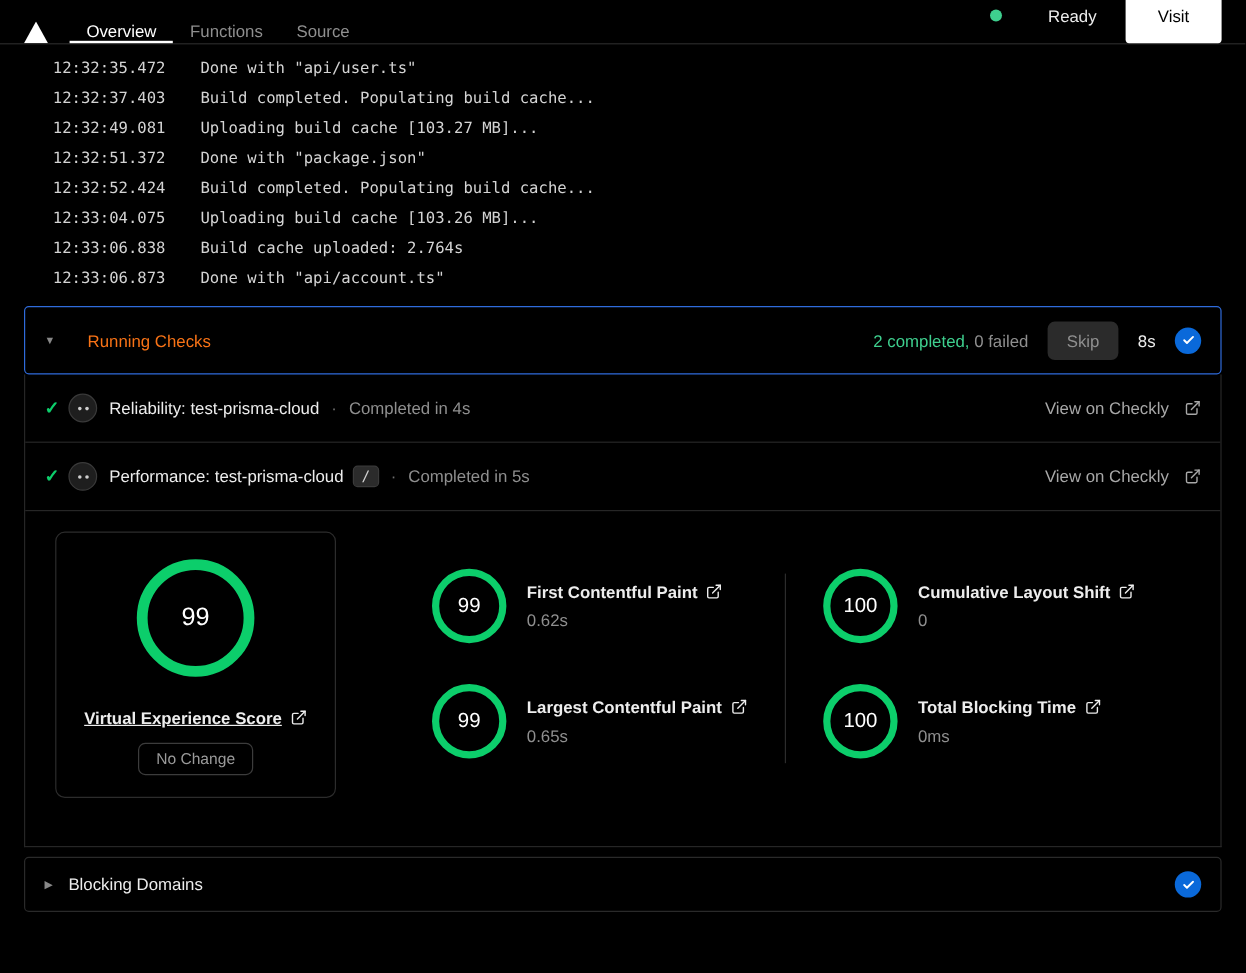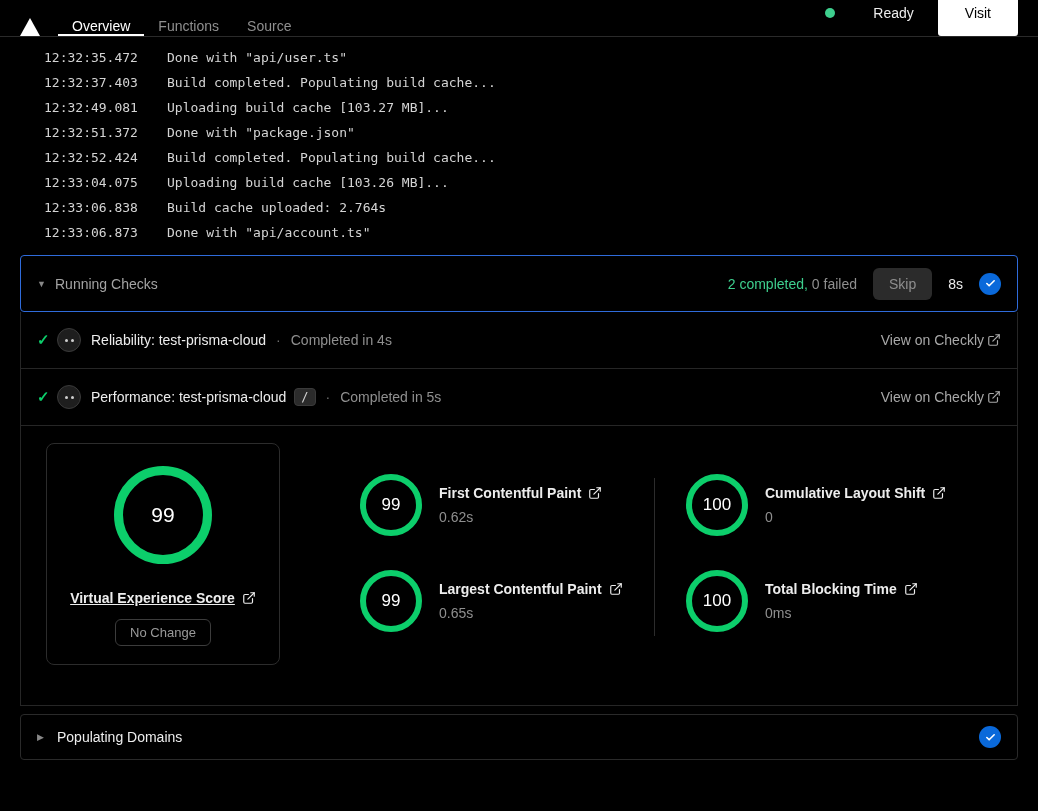--- a/index.html
+++ b/index.html
@@ -41,21 +41,21 @@
   .log-row { display:flex; line-height:25px; white-space:pre; }
   .log-time { width:123px; flex:none; }
 
   
   .rc-box {
     margin:10px 20px 0; height:57px;
     border:1px solid #2f6bdb; border-radius:4px;
     display:flex; align-items:center; padding:0 16px; background:#000;
   }
   .caret { color:#888; font-size:9px; width:12px; display:inline-block; }
-  .rc-title { margin-left:6px; color:#a3a3a3; font-size:14px; }
+  .rc-title { margin-left:24px; color:#f97316; font-size:14px; }
   .rc-right { margin-left:auto; display:flex; align-items:center; gap:16px; }
   .rc-completed { color:#3ecf8e;margin-left:36px; }
   .rc-failed { color:#8f8f8f; }
   .rc-counts { font-size:14px; }
   .skip-btn {
     background:#2b2b2b; color:#8f8f8f; border:none; border-radius:6px;
     padding:8px 16px; font-size:14px; font-family:"Liberation Sans",sans-serif;
     cursor:pointer;
   }
   .rc-duration { color:#ededed; font-size:14px; }
@@ -83,21 +83,21 @@
   .avatar i { width:3px; height:3px; border-radius:50%; background:#cfcfcf; display:block; }
   .check-name { color:#ededed; font-size:14px; }
   .slash-badge {
     font-family:"DejaVu Sans Mono",monospace; font-size:12px; color:#d4d4d4;
     background:#2b2b2b; border:1px solid #3a3a3a; border-radius:4px;
     padding:1px 6px; margin-left:8px;
   }
   .dot-sep { color:#6f6f6f; margin:0 10px; }
   .check-status { color:#8f8f8f; font-size:14px; }
   .check-link {
-    margin-left:auto; display:flex; align-items:center; gap:3px;
+    margin-left:auto; display:flex; align-items:center; gap:13px;
     color:#a8a8a8; font-size:14px; text-decoration:none; cursor:pointer;
   }
 
   
   .metrics { display:flex; padding:17px 25px 40px; }
   .ves-card {
     width:234px; height:222px; border:1px solid #2c2c2c; border-radius:8px;
     display:flex; flex-direction:column; align-items:center; padding-top:22px;
     flex:none;
   }
@@ -319,21 +319,21 @@
           <div class="metric-value">0ms</div>
         </div>
       </div>
     </div>
 
   </div>
 </div>
 
 <div class="domains-box">
   <span class="caret">▶</span>
-  <span class="domains-title">Populating Domains</span>
+  <span class="domains-title">Blocking Domains</span>
   <div class="domains-right">
     <span class="blue-check">
       <svg width="11" height="11" viewBox="0 0 24 24" fill="none" stroke="#fff" stroke-width="3.5" stroke-linecap="round" stroke-linejoin="round">
           <path d="M20 6L9 17l-5-5"></path>
         </svg>
     </span>
   </div>
 </div>
 
 </body></html>

